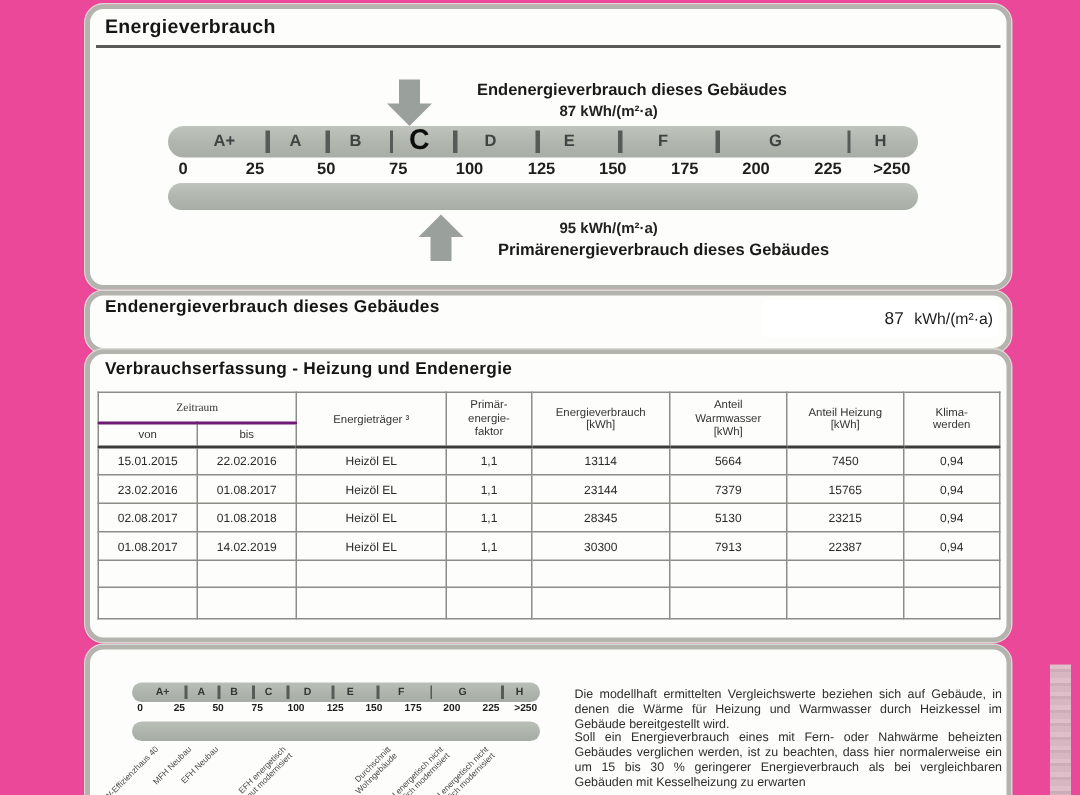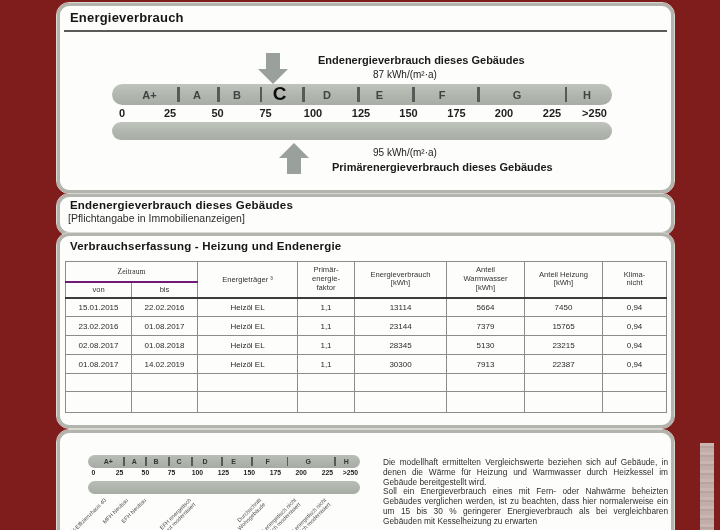--- a/index.html
+++ b/index.html
@@ -1,17 +1,17 @@
 <!DOCTYPE html>
 <html><head>
 <meta charset="utf-8">
 <style>
   html,body{margin:0;padding:0;}
   body{font-family:"Liberation Sans","DejaVu Sans",sans-serif;background:#ffffff;}
-  #canvas{position:relative;width:720px;height:530px;background:#7f1d1d;overflow:hidden;}
+  #canvas{position:relative;width:720px;height:530px;background:#ec4899;overflow:hidden;}
 
   .box{position:absolute;left:57px;width:611px;background:#fdfdfb;
        border:3px solid #b4b4ae;outline:1px solid #d9d9d3;border-radius:12px;
        box-shadow:0 1px 2px rgba(0,0,0,.12);}
   #box1{top:3px;height:184px;}
   #box2{top:194px;height:35px;}
   #box3{top:233px;height:189px;}
   #box4{top:430px;height:130px;}
 
   .box-title{position:absolute;left:10px;top:4px;font-weight:bold;font-size:13px;color:#161616;letter-spacing:.2px;}
@@ -32,21 +32,21 @@
   .scale--small .band .btick{width:1.5px;top:2px;bottom:2px;}
   .scale--small .numrow .num{font-size:6.8px;}
 
   
   .arrow{position:absolute;}
   .arrow .shaft{position:absolute;background:#9aa09c;}
   .arrow .head-down{position:absolute;width:0;height:0;border-left:15px solid transparent;border-right:15px solid transparent;border-top:15px solid #9aa09c;}
   .arrow .head-up{position:absolute;width:0;height:0;border-left:15px solid transparent;border-right:15px solid transparent;border-bottom:15px solid #9aa09c;}
 
   .lbl-bold{position:absolute;font-weight:bold;font-size:11px;color:#1a1a1a;white-space:nowrap;}
-  .lbl-val{position:absolute;font-weight:400;font-size:10px;color:#222;white-space:nowrap;padding-left:28px;}
+  .lbl-val{position:absolute;font-weight:700;font-size:10px;color:#222;white-space:nowrap;padding-left:28px;}
   .rule{position:absolute;height:2px;background:#5a5a56;}
 
   
   #box2 .sub{position:absolute;left:8px;top:15px;font-size:10.5px;color:#2b2b2b;white-space:nowrap;}
   #box2 .field{position:absolute;right:5px;top:3px;width:158px;height:25px;background:#ffffff;border-radius:4px;
                display:flex;align-items:center;justify-content:flex-end;padding-right:4px;box-sizing:border-box;}
   #box2 .field .v{font-size:11.5px;color:#1d1d1d;margin-right:7px;}
   #box2 .field .u{font-size:10.5px;color:#1d1d1d;}
 
   
@@ -130,21 +130,24 @@
       <div class="head-up" style="left:219px;top:137px;"></div>
       <div class="shaft" style="left:227px;top:152px;width:14px;height:16px;"></div>
     </div>
 
     <div class="lbl-val" style="left:285px;top:141px;">95 kWh/(m²·a)</div>
     <div class="lbl-bold" style="left:272px;top:155px;">Primärenergieverbrauch dieses Gebäudes</div>
   </div>
 
   <div class="box" id="box2">
     <div class="box-title title-sm" style="top:2px;">Endenergieverbrauch dieses Gebäudes</div>
-    <div class="sub">[Pflichtangabe in Immobilienanzeigen]</div>
+    <div class="field">
+      <span class="v">87</span>
+      <span class="u">kWh/(m²·a)</span>
+    </div>
   </div>
 
   <div class="box" id="box3">
     <div class="box-title title-sm">Verbrauchserfassung - Heizung und Endenergie</div>
     <table class="vt">
       <colgroup>
         <col style="width:66px">
           <col style="width:66px">
           <col style="width:100px">
           <col style="width:57px">
@@ -161,21 +164,21 @@
 energie-
 faktor</th>
           <th rowspan="2" class="pre">Energieverbrauch
 [kWh]</th>
           <th rowspan="2" class="pre">Anteil
 Warmwasser
 [kWh]</th>
           <th rowspan="2" class="pre">Anteil Heizung
 [kWh]</th>
           <th rowspan="2" class="pre">Klima-
-nicht</th>
+werden</th>
         </tr>
         <tr class="h2">
           <th>von</th>
           <th>bis</th>
         </tr>
       </thead>
       <tbody>
         <tr>
           <td>15.01.2015</td>
           <td>22.02.2016</td>

